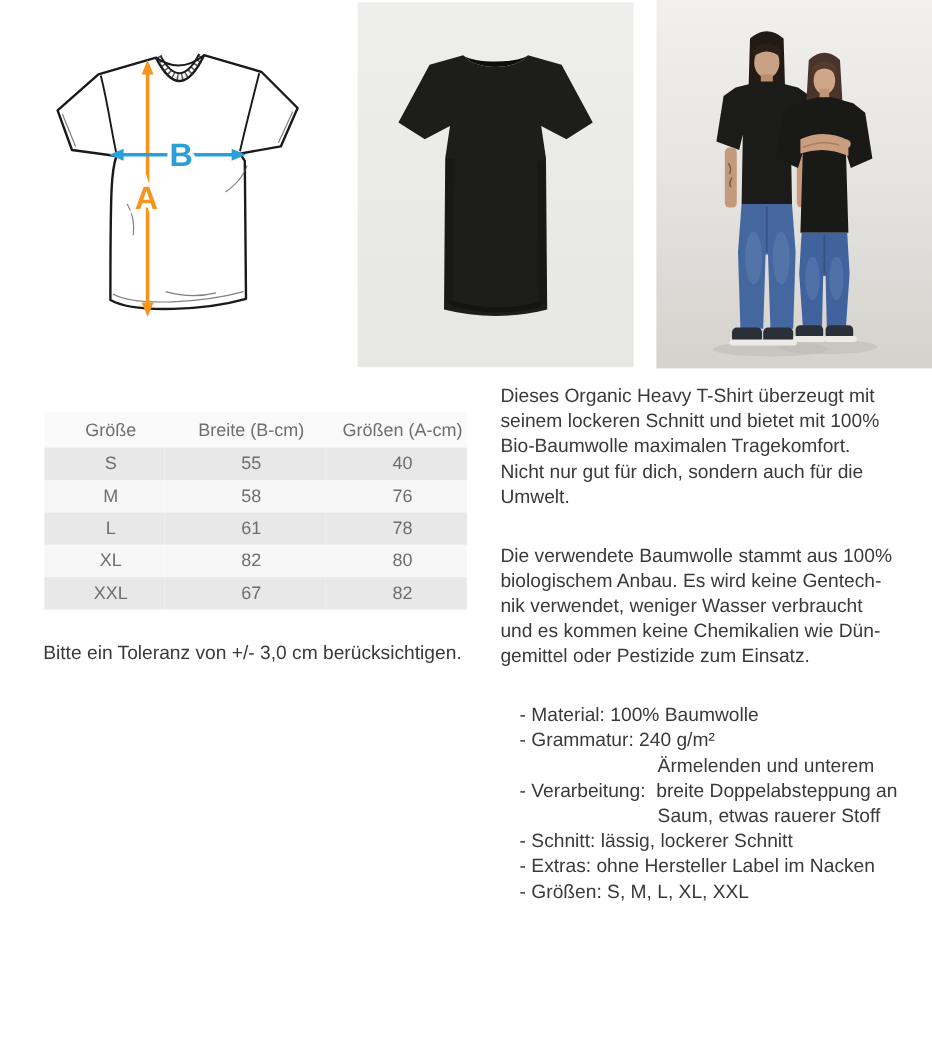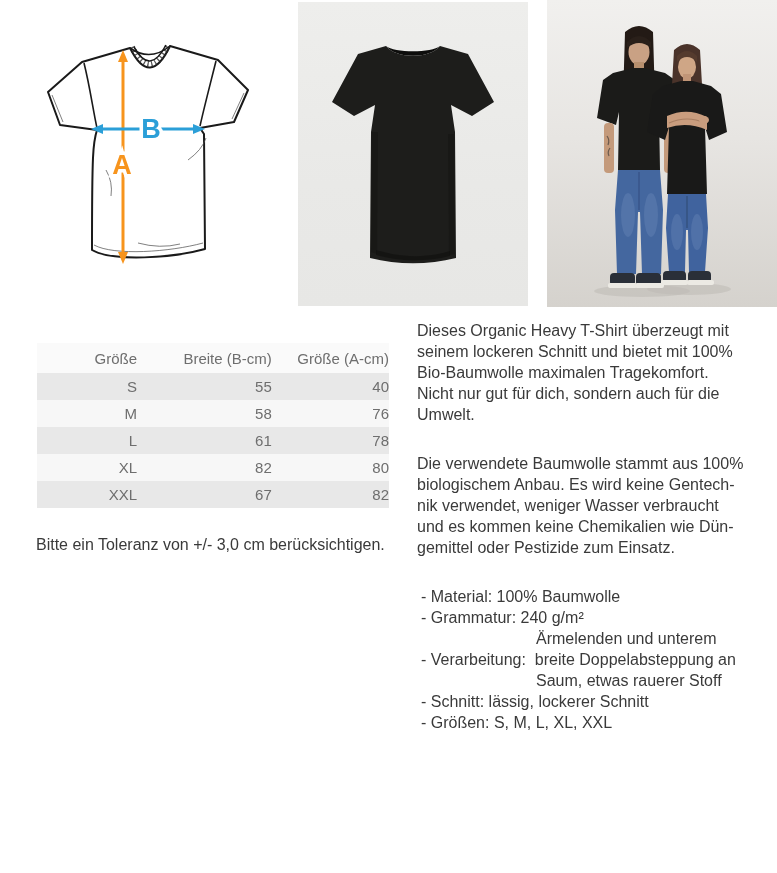--- a/index.html
+++ b/index.html
@@ -24,37 +24,37 @@
   .arrow-b-stroke{stroke:var(--accent_blue);stroke-width:3;}
   .arrow-b-fill{fill:var(--accent_blue);}
   .measure-label{font-family:"Liberation Sans",sans-serif;font-weight:bold;font-size:27px;
                  paint-order:stroke;stroke:#ffffff;stroke-width:7;text-anchor:middle;}
   .label-a{fill:var(--accent_orange);}
   .label-b{fill:var(--accent_blue);}
 
   
   .size-table{position:absolute;left:37px;top:343px;width:352px;border-collapse:collapse;
               font-size:15px;color:var(--table_text);}
-  .size-table th,.size-table td{font-weight:normal;text-align:right;padding:0 0 0 11px;}
+  .size-table th,.size-table td{font-weight:normal;text-align:center;padding:0 0 0 11px;}
   .size-table thead tr{background:var(--header_bg);height:30px;}
   .size-table tbody tr{height:27px;}
   .size-table tbody tr:nth-child(odd){background:var(--row_dark);}
   .size-table tbody tr:nth-child(even){background:var(--row_light);}
   .col-size{width:97px;}
   .col-width{width:138px;}
   .col-length{width:117px;}
 
   .tolerance-note{position:absolute;left:36px;top:536px;width:380px;
                   font-size:16px;color:var(--body_text);}
 
   
   .description{position:absolute;left:417px;top:320px;width:358px;
                font-size:16px;line-height:21px;color:var(--body_text);}
   .description p{margin:0 0 28px 0;white-space:pre-line;}
-  .spec-list{margin:4px;padding:0;list-style:none;}
+  .spec-list{margin:16px;padding:0;list-style:none;}
   .spec-line{white-space:pre-wrap;}
   .spec-line.indent{padding-left:115px;}
 </style>
 </head>
 <body>
 
 <div class="page">
 
   <div class="gallery-item drawing-block">
     <svg viewBox="0 0 264 300">
@@ -149,21 +149,21 @@
         </g>
       </g>
     </svg>
   </div>
 
   <table class="size-table">
     <thead>
       <tr>
         <th class="col-size">Größe</th>
         <th class="col-width">Breite (B-cm)</th>
-        <th class="col-length">Größe (A-cm)</th>
+        <th class="col-length">Größen (A-cm)</th>
       </tr>
     </thead>
     <tbody>
       <tr>
         <td>S</td>
         <td>55</td>
         <td>40</td>
       </tr>
       <tr>
         <td>M</td>
@@ -201,17 +201,18 @@
 nik verwendet, weniger Wasser verbraucht
 und es kommen keine Chemikalien wie Dün-
 gemittel oder Pestizide zum Einsatz.</p>
     <ul class="spec-list">
       <li class="spec-line">- Material: 100% Baumwolle</li>
       <li class="spec-line">- Grammatur: 240 g/m²</li>
       <li class="spec-line indent">Ärmelenden und unterem</li>
       <li class="spec-line">- Verarbeitung:  breite Doppelabsteppung an</li>
       <li class="spec-line indent">Saum, etwas rauerer Stoff</li>
       <li class="spec-line">- Schnitt: lässig, lockerer Schnitt</li>
+      <li class="spec-line">- Extras: ohne Hersteller Label im Nacken</li>
       <li class="spec-line">- Größen: S, M, L, XL, XXL</li>
     </ul>
   </div>
 
 </div>
 
 </body></html>

